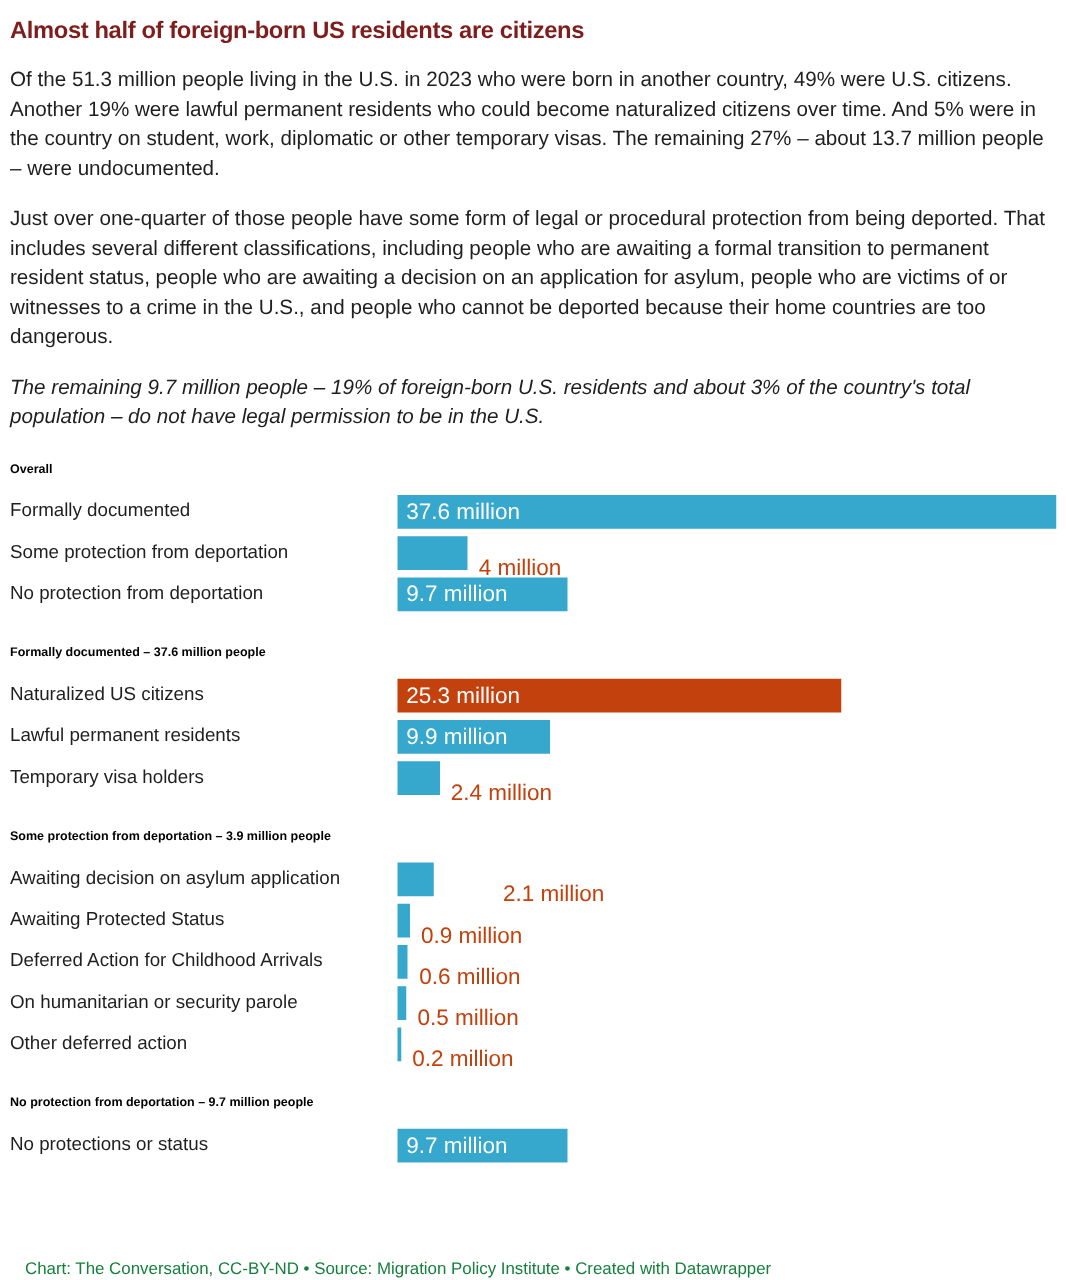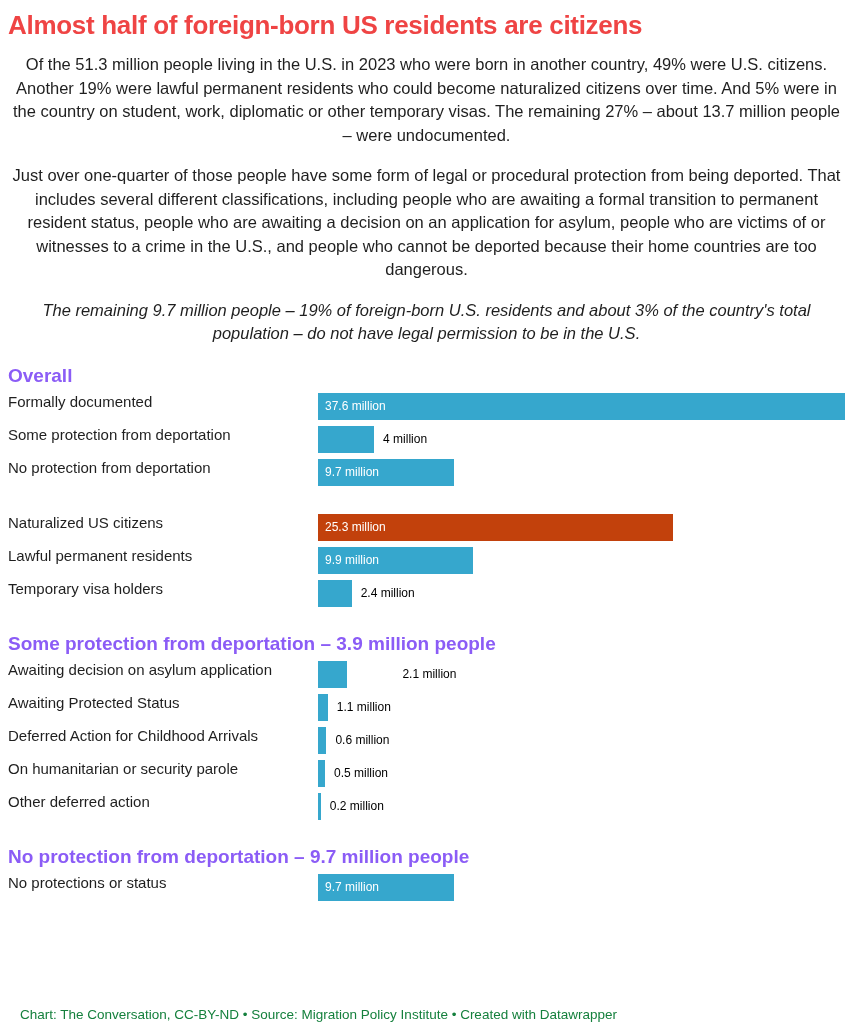--- a/index.html
+++ b/index.html
@@ -17,58 +17,57 @@
   #page {
     position: relative;
     width: 853px;
     height: 1024px;
     box-sizing: border-box;
     padding: 0 8px;
   }
 
   
   .chart-title {
-    font-size: 26px;
+    font-size: 19px;
     font-weight: bold;
     line-height: 30px;
     letter-spacing: -0.3px;
-    color: #ef4444;
+    color: #7f1d1d;
     margin: 10px 0 0 0;
     white-space: nowrap;
   }
   .intro {
     margin-top: 13px;
   }
   .intro p {
     margin: 0 0 17px 0;
     font-size: 16.5px;
     line-height: 23.5px;
     color: #1f1f1f;
-    text-align: center;
   }
   .intro p:last-child { margin-bottom: 0; font-style: italic; }
 
   
   .chart {
     margin-top: 21px;
   }
   .group { margin-bottom: 4px; }
   .group + .group { margin-top: 22px; }
 
   .group-header {
-    font-size: 19px;
+    font-size: 10px;
     font-weight: bold;
-    color: #8b5cf6;
+    color: #000000;
     margin-bottom: 8px;
     line-height: 18px;
   }
 
   .row {
     display: flex;
-    align-items: flex-start;
+    align-items: center;
     height: 33px;
   }
   .row-label {
     width: 310px;
     flex: 0 0 310px;
     font-size: 15px;
     line-height: 18px;
     color: #1f1f1f;
     white-space: nowrap;
   }
@@ -81,35 +80,35 @@
     position: absolute;
     left: 0;
     top: 0;
     height: 27px;
     background: #36a7cd;
     box-sizing: border-box;
     display: flex;
     align-items: center;
   }
   .bar-value {
-    font-size: 12px;
+    font-size: 18px;
     line-height: 18px;
     white-space: nowrap;
   }
   .bar-value.inside {
     color: #ffffff;
     padding-left: 7px;
   }
   .bar-value.outside {
     position: absolute;
-    top: 0;
+    top: 12px;
     height: 27px;
     display: flex;
     align-items: center;
-    color: #000000;
+    color: #c2410c;
     padding-left: 9px;
   }
 
   
   .footer {
     position: absolute;
     left: 8px;
     bottom: 11px;
     font-size: 13.5px;
     line-height: 17px;
@@ -152,32 +151,33 @@
         <div class="row">
           <div class="row-label">No protection from deportation</div>
           <div class="bar-area">
             <div class="bar" style="width: 135.955px; background: rgb(54, 167, 205);">
               <span class="bar-value inside">9.7 million</span>
             </div>
           </div>
         </div>
       </div>
       <div class="group">
+        <div class="group-header">Formally documented – 37.6 million people</div>
         <div class="row">
           <div class="row-label">Naturalized US citizens</div>
           <div class="bar-area">
             <div class="bar" style="width: 354.604px; background: #c2410c;">
               <span class="bar-value inside">25.3 million</span>
             </div>
           </div>
         </div>
         <div class="row">
           <div class="row-label">Lawful permanent residents</div>
           <div class="bar-area">
-            <div class="bar" style="width: 155px; background: rgb(54, 167, 205);">
+            <div class="bar" style="width: 122px; background: rgb(54, 167, 205);">
               <span class="bar-value inside">9.9 million</span>
             </div>
           </div>
         </div>
         <div class="row">
           <div class="row-label">Temporary visa holders</div>
           <div class="bar-area">
             <div class="bar" style="width: 33.6383px; background: rgb(54, 167, 205);"></div>
             <span class="bar-value outside" style="left: 33.6383px;">2.4 million</span>
           </div>
@@ -189,21 +189,21 @@
           <div class="row-label">Awaiting decision on asylum application</div>
           <div class="bar-area">
             <div class="bar" style="width: 29.4335px; background: rgb(54, 167, 205);"></div>
             <span class="bar-value outside" style="left: 29.4335px; margin-left: 46px;">2.1 million</span>
           </div>
         </div>
         <div class="row">
           <div class="row-label">Awaiting Protected Status</div>
           <div class="bar-area">
             <div class="bar" style="width: 9.81117px; background: rgb(54, 167, 205);"></div>
-            <span class="bar-value outside" style="left: 9.81117px;">1.1 million</span>
+            <span class="bar-value outside" style="left: 9.81117px;">0.9 million</span>
           </div>
         </div>
         <div class="row">
           <div class="row-label">Deferred Action for Childhood Arrivals</div>
           <div class="bar-area">
             <div class="bar" style="width: 8.40957px; background: rgb(54, 167, 205);"></div>
             <span class="bar-value outside" style="left: 8.40957px;">0.6 million</span>
           </div>
         </div>
         <div class="row">

